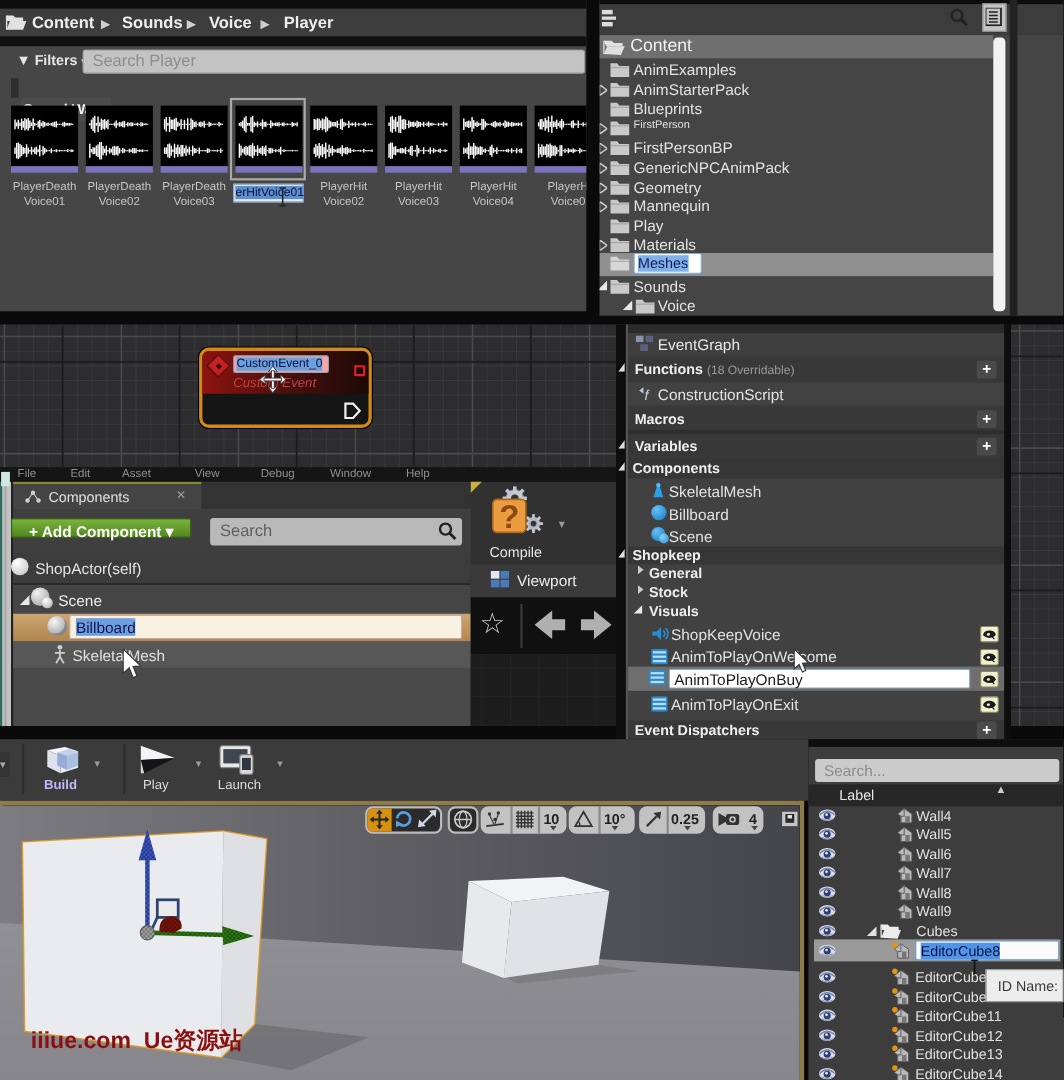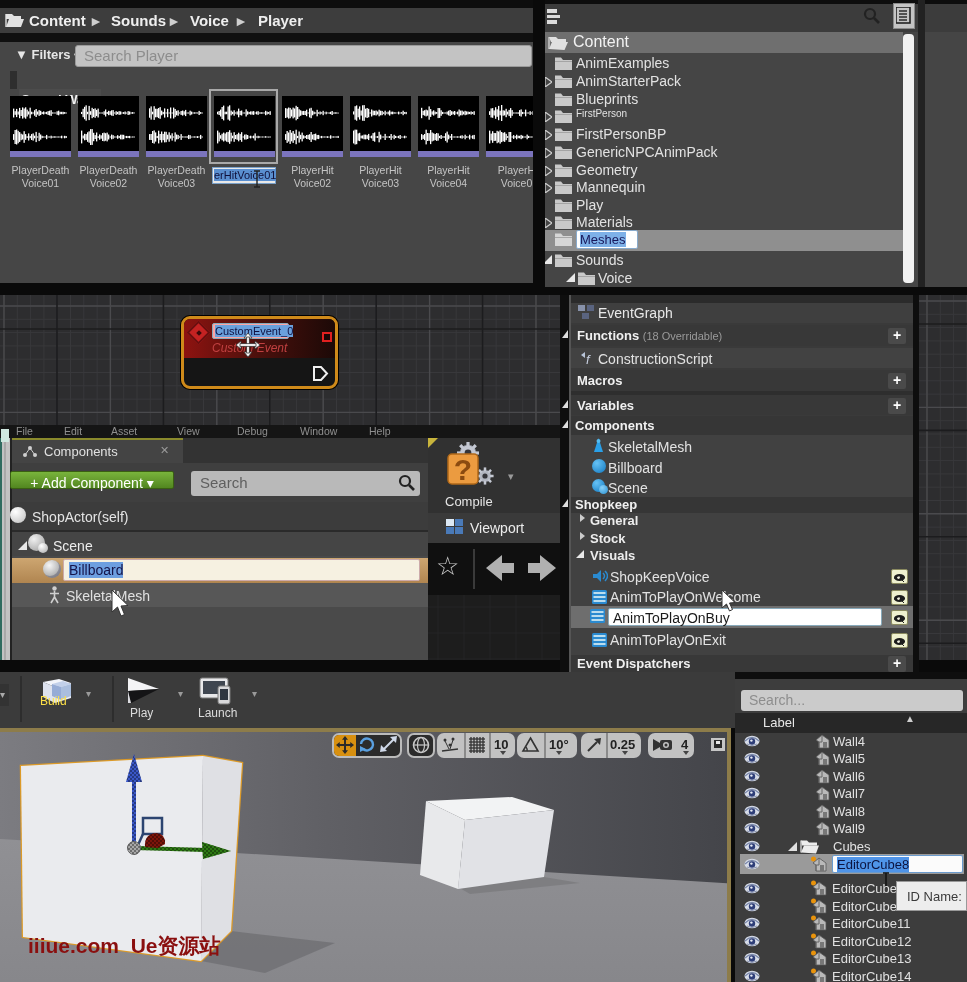--- a/index.html
+++ b/index.html
@@ -849,21 +849,21 @@
         <line x1="57" y1="0" x2="57" y2="130" stroke="#1c1c1e" stroke-width="1.6"></line>
         <line x1="163.4" y1="0" x2="163.4" y2="130" stroke="#1c1c1e" stroke-width="1.6"></line>
         <line x1="269.8" y1="0" x2="269.8" y2="130" stroke="#1c1c1e" stroke-width="1.6"></line>
         <line x1="376.20000000000005" y1="0" x2="376.20000000000005" y2="130" stroke="#1c1c1e" stroke-width="1.6"></line>
         <line x1="482.6" y1="0" x2="482.6" y2="130" stroke="#1c1c1e" stroke-width="1.6"></line>
         <line x1="0" y1="34" x2="560" y2="34" stroke="#1c1c1e" stroke-width="1.6"></line>
       </svg><div class="abs" style="left:181px;top:21px;width:157px;height:73px;border:3px solid #cf8a1a;border-radius:9px;background:#151515;box-shadow:0 0 0 1px #000;">
         <div class="abs" style="left:0;top:0;width:151px;height:39px;border-radius:6px 6px 0 0;background:linear-gradient(90deg,#8e1310 0%,#4a100c 50%,#1c0907 100%);"></div>
         <div class="abs" style="left:6px;top:5px;width:17px;height:17px;background:#c42222;border:2px solid #6a0f0f;transform:rotate(45deg);"></div>
         <div class="abs" style="left:13px;top:12px;width:4px;height:4px;background:#3a0a0a;transform:rotate(45deg);"></div>
-        <div class="abs" style="left:28px;top:4px;width:77px;height:16px;background:#fca5a5;border:1px solid #8ab;border-radius:2px;text-align:center;">
+        <div class="abs" style="left:28px;top:4px;width:87px;height:16px;background:#fca5a5;border:1px solid #8ab;border-radius:2px;text-align:center;">
           <span class="abs" style="left:2px;top:1px;background:#6aa0dc;color:#101040;font-size:11px;white-space:nowrap;">CustomEvent_0</span>
         </div>
         <div class="abs" style="left:28px;top:22px;color:#c04040;font-size:12px;font-style:italic;">Custom Event</div>
         <div class="abs" style="left:138px;top:13px;width:10px;height:10px;background:#1a0505;border:2px solid #e02020;"></div>
         <svg class="abs" style="left:128px;top:46px;" width="17" height="17" viewBox="0 0 17 17">
           <path d="M2 2 L9 2 L15 8.5 L9 15 L2 15 Z" fill="none" stroke="#f0f0f0" stroke-width="2"></path>
         </svg>
       </div><svg class="abs" style="left:236px;top:38px;" width="24" height="24" viewBox="0 0 24 24">
         <g stroke="#333" stroke-width="0.8" fill="#fff">
           <polygon points="12,0 8,5 16,5"></polygon>
@@ -896,21 +896,21 @@
     <span class="abs" style="left:32px;top:4px;">Components</span>
     <span class="abs" style="left:148px;top:4px;color:#9a9a9a;font-size:11px;">✕</span>
     <svg class="abs" style="left:10px;top:5px;" width="16" height="14" viewBox="0 0 16 14">
           <circle cx="8" cy="3" r="2" fill="#cfcfcf"></circle>
           <circle cx="3" cy="10" r="2" fill="#cfcfcf"></circle>
           <circle cx="13" cy="10" r="2" fill="#cfcfcf"></circle>
           <path d="M8 3 L3 10 M8 3 L13 10" stroke="#cfcfcf" stroke-width="1"></path>
         </svg>
   </div>
   <div class="abs" style="left:12px;top:25px;width:416px;height:39px;background:#3f3f3f;"></div>
-  <div class="abs" style="left:10px;top:33px;width:164px;height:18px;background:linear-gradient(#79b43c,#528620);border:1px solid #3a6012;border-radius:2px;color:#fff;font-weight:normal;font-size:14px;text-align:center;padding-top:3px;">+ Add Component ▾</div>
+  <div class="abs" style="left:10px;top:33px;width:164px;height:18px;background:linear-gradient(#79b43c,#528620);border:1px solid #3a6012;border-radius:2px;color:#fff;font-weight:bold;font-size:14px;text-align:center;padding-top:3px;">+ Add Component ▾</div>
   <div class="abs" style="left:191px;top:33px;width:229px;height:25px;background:#b9b9b9;border-radius:3px;color:#5f5f5f;font-size:15px;padding:3px 0 0 9px;">Search</div>
   <svg class="abs" style="left:398px;top:36px;" width="18" height="18" viewBox="0 0 18 18">
         <circle cx="7" cy="7" r="5" fill="none" stroke="#222" stroke-width="2.2"></circle>
         <line x1="11" y1="11" x2="16" y2="16" stroke="#222" stroke-width="2.6"></line>
       </svg>
 
   <div class="abs" style="left:12px;top:64px;width:416px;height:28px;background:#3c3c3c;"></div>
   <div class="abs" style="left:10px;top:69px;width:16px;height:16px;border-radius:50%;background:radial-gradient(circle at 35% 30%,#ffffff,#bdbdbd);"></div>
   <div class="abs" style="left:32px;top:71px;color:#e4e4e4;font-size:14px;">ShopActor(self)</div>
   <div class="abs" style="left:12px;top:92px;width:416px;height:2px;background:#2a2a2a;"></div>
@@ -1188,21 +1188,21 @@
   <div class="abs" style="left:20px;top:4px;width:2px;height:46px;background:#2d2d2d;"></div>
 
   <svg class="abs" style="left:35px;top:4px;" width="40" height="30" viewBox="0 0 40 30">
     <polygon points="8,6 24,3 36,7 20,11" fill="#f2f4fa"></polygon>
     <polygon points="8,6 20,11 20,27 8,21" fill="#dde2ee"></polygon>
     <polygon points="20,11 36,7 36,22 20,27" fill="#e8ecf6"></polygon>
     <polygon points="17,8 28,5 36,8 26,11" fill="#c2d0ea"></polygon>
     <polygon points="17,8 26,11 26,24 17,20" fill="#96acd6"></polygon>
     <polygon points="26,11 36,8 36,20 26,24" fill="#aabede"></polygon>
   </svg>
-  <div class="abs" style="left:40px;top:22px;color:#fde047;font-size:12px;">Build</div>
+  <div class="abs" style="left:40px;top:34px;color:#c4b5fd;font-size:12px;font-weight:bold;">Build</div>
   <div class="abs" style="left:86px;top:16px;color:#9a9a9a;font-size:10px;">▾</div>
   <div class="abs" style="left:112px;top:4px;width:2px;height:46px;background:#2d2d2d;"></div>
 
   <svg class="abs" style="left:125px;top:4px;" width="36" height="30" viewBox="0 0 36 30">
     <polygon points="3,2 34,13 3,15" fill="#f4f4f6"></polygon>
     <polygon points="3,15 34,13 6,27" fill="#141416"></polygon>
     <polygon points="3,2 3,15 6,27 3,27" fill="#dcdce0"></polygon>
   </svg>
   <div class="abs" style="left:130px;top:34px;color:#dcdcdc;font-size:12px;">Play</div>
   <div class="abs" style="left:178px;top:16px;color:#9a9a9a;font-size:10px;">▾</div>

